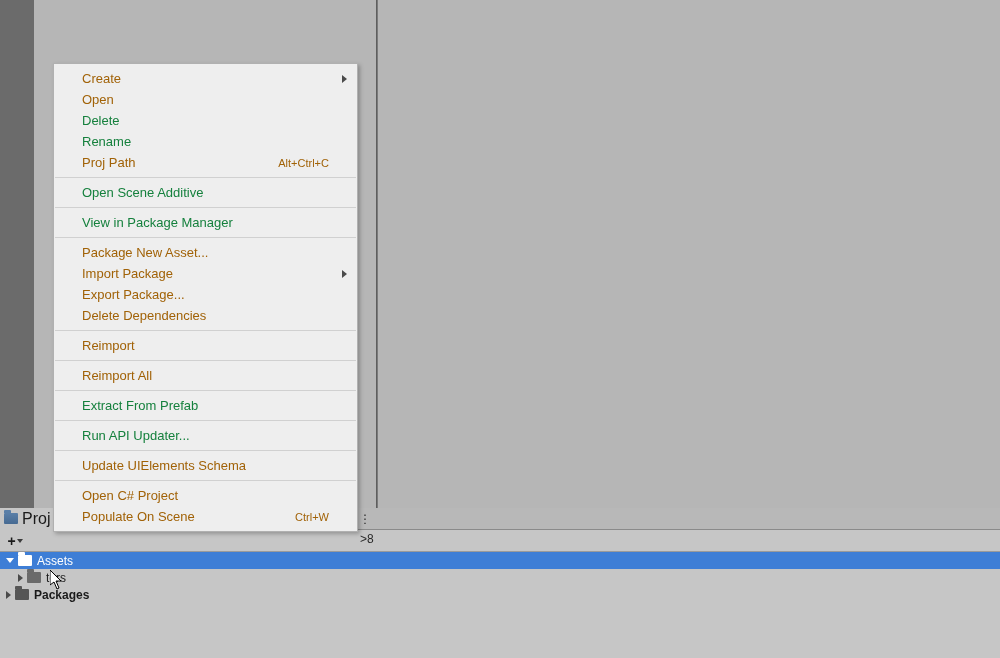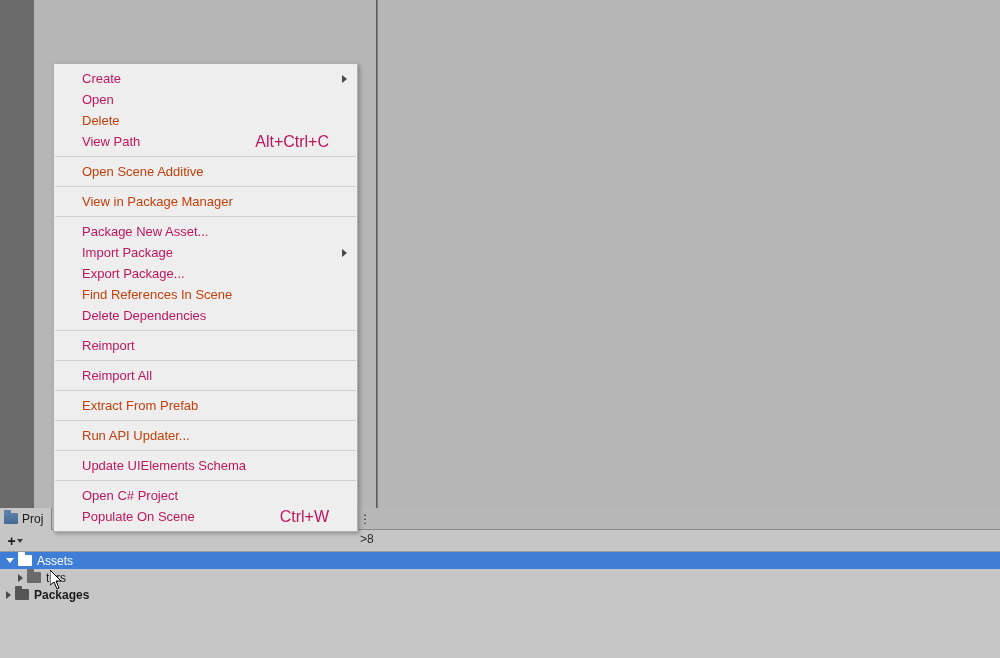--- a/index.html
+++ b/index.html
@@ -58,21 +58,21 @@
     align-items: center;
   }
   .project-tab {
     display: flex;
     align-items: center;
     gap: 4px;
     padding: 0 8px 0 4px;
     height: 22px;
     background: #c6c6c6;
     border-right: 1px solid #8a8a8a;
-    font-size: 12px;
+    font-size: 16px;
   }
   .project-tab .icon {
     width: 14px; height: 11px;
     background: linear-gradient(#5a7fa8,#466a92);
     border-radius: 1px;
     position: relative;
   }
   .project-tab .icon:before {
     content:"";
     position:absolute;
@@ -178,27 +178,27 @@
     box-shadow: 2px 2px 4px rgba(0,0,0,0.25);
     padding: 4px 0;
     z-index: 100;
   }
   .menu-item {
     display:flex;
     align-items:center;
     height: 21px;
     padding: 0 28px;
     font-size: 13px;
-    color: #be185d;
+    color: #a16207;
     position: relative;
   }
-  .menu-item.disabled { color: #c2410c; }
+  .menu-item.disabled { color: #15803d; }
   .menu-item .shortcut {
     margin-left: auto;
-    font-size: 16px;
+    font-size: 11px;
   }
   .menu-item .submenu-arrow {
     position:absolute;
     right:10px;
     width:0;height:0;
     border-top:4px solid transparent;
     border-bottom:4px solid transparent;
     border-left:5px solid #4a4a4a;
   }
   .menu-sep {
@@ -273,45 +273,45 @@
   <div class="menu-item">
     <span>Create</span>
     <span class="submenu-arrow"></span>
   </div>
   <div class="menu-item">
     <span>Open</span>
   </div>
   <div class="menu-item disabled">
     <span>Delete</span>
   </div>
-  <div class="menu-item">
-    <span>View Path</span>
+  <div class="menu-item disabled">
+    <span>Rename</span>
+  </div>
+  <div class="menu-item">
+    <span>Proj Path</span>
     <span class="shortcut">Alt+Ctrl+C</span>
   </div>
   <div class="menu-sep"></div>
   <div class="menu-item disabled">
     <span>Open Scene Additive</span>
   </div>
   <div class="menu-sep"></div>
   <div class="menu-item disabled">
     <span>View in Package Manager</span>
   </div>
   <div class="menu-sep"></div>
   <div class="menu-item">
     <span>Package New Asset...</span>
   </div>
   <div class="menu-item">
     <span>Import Package</span>
     <span class="submenu-arrow"></span>
   </div>
   <div class="menu-item">
     <span>Export Package...</span>
-  </div>
-  <div class="menu-item disabled">
-    <span>Find References In Scene</span>
   </div>
   <div class="menu-item">
     <span>Delete Dependencies</span>
   </div>
   <div class="menu-sep"></div>
   <div class="menu-item">
     <span>Reimport</span>
   </div>
   <div class="menu-sep"></div>
   <div class="menu-item">

